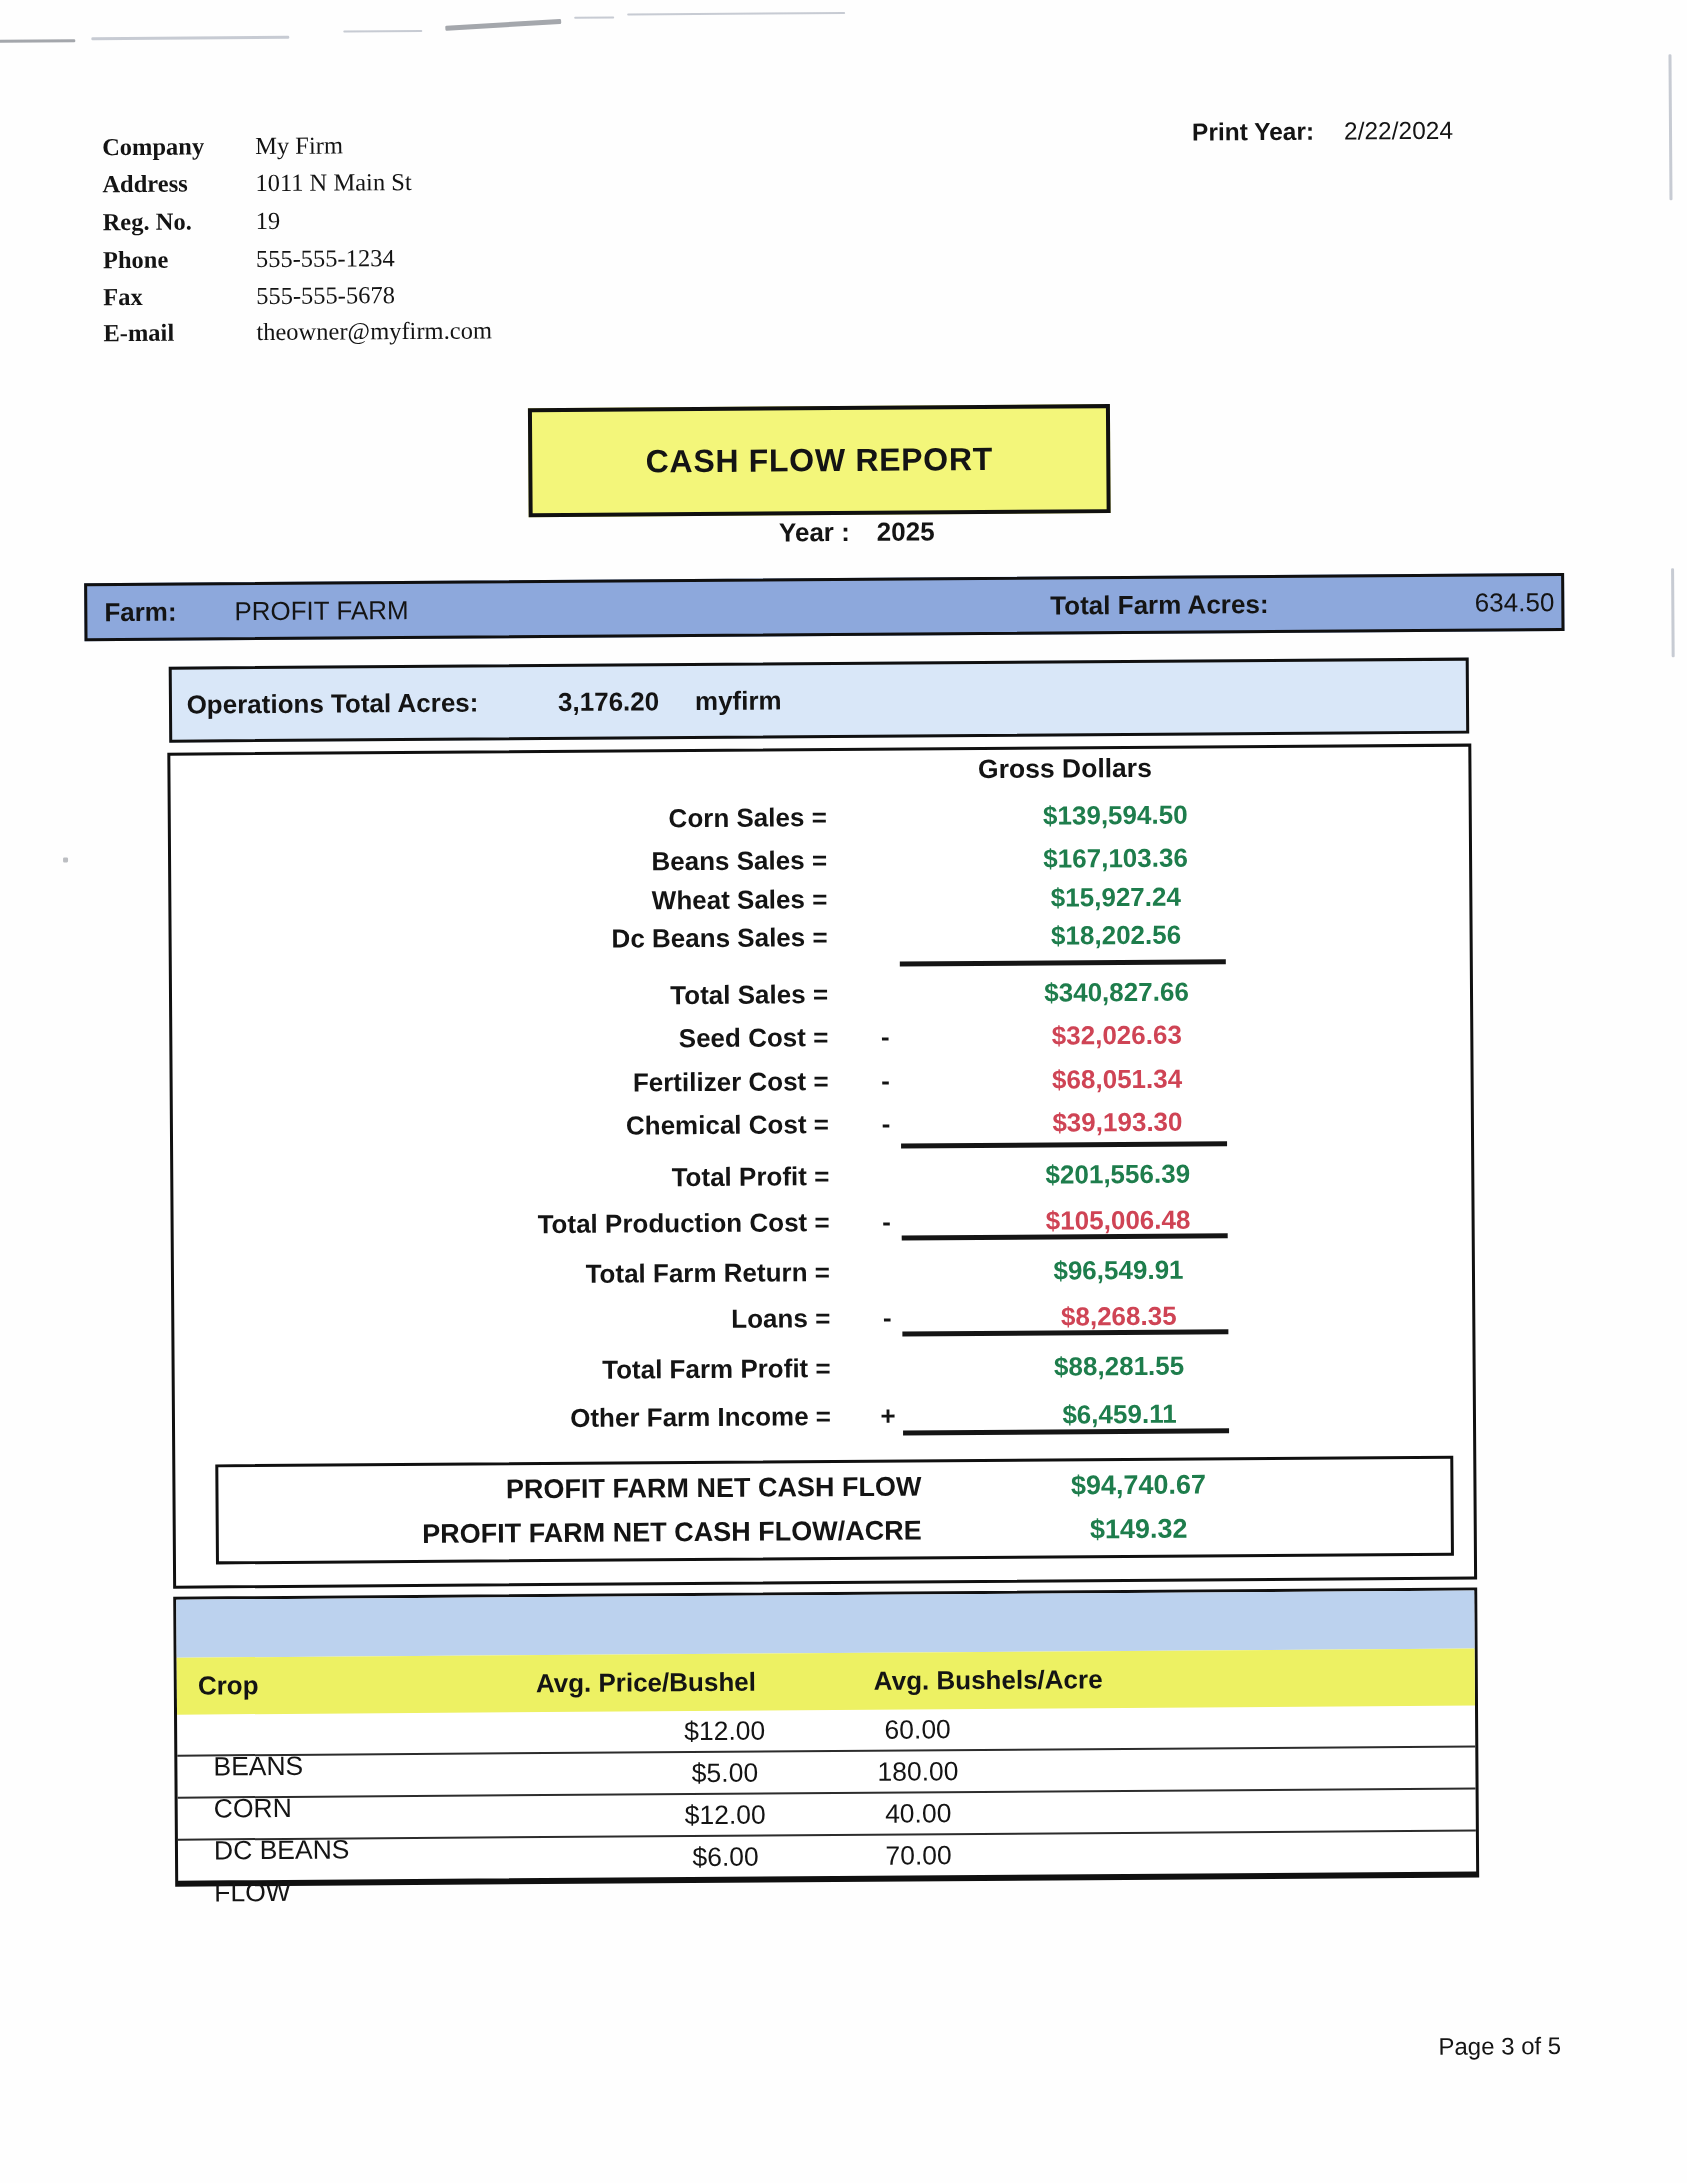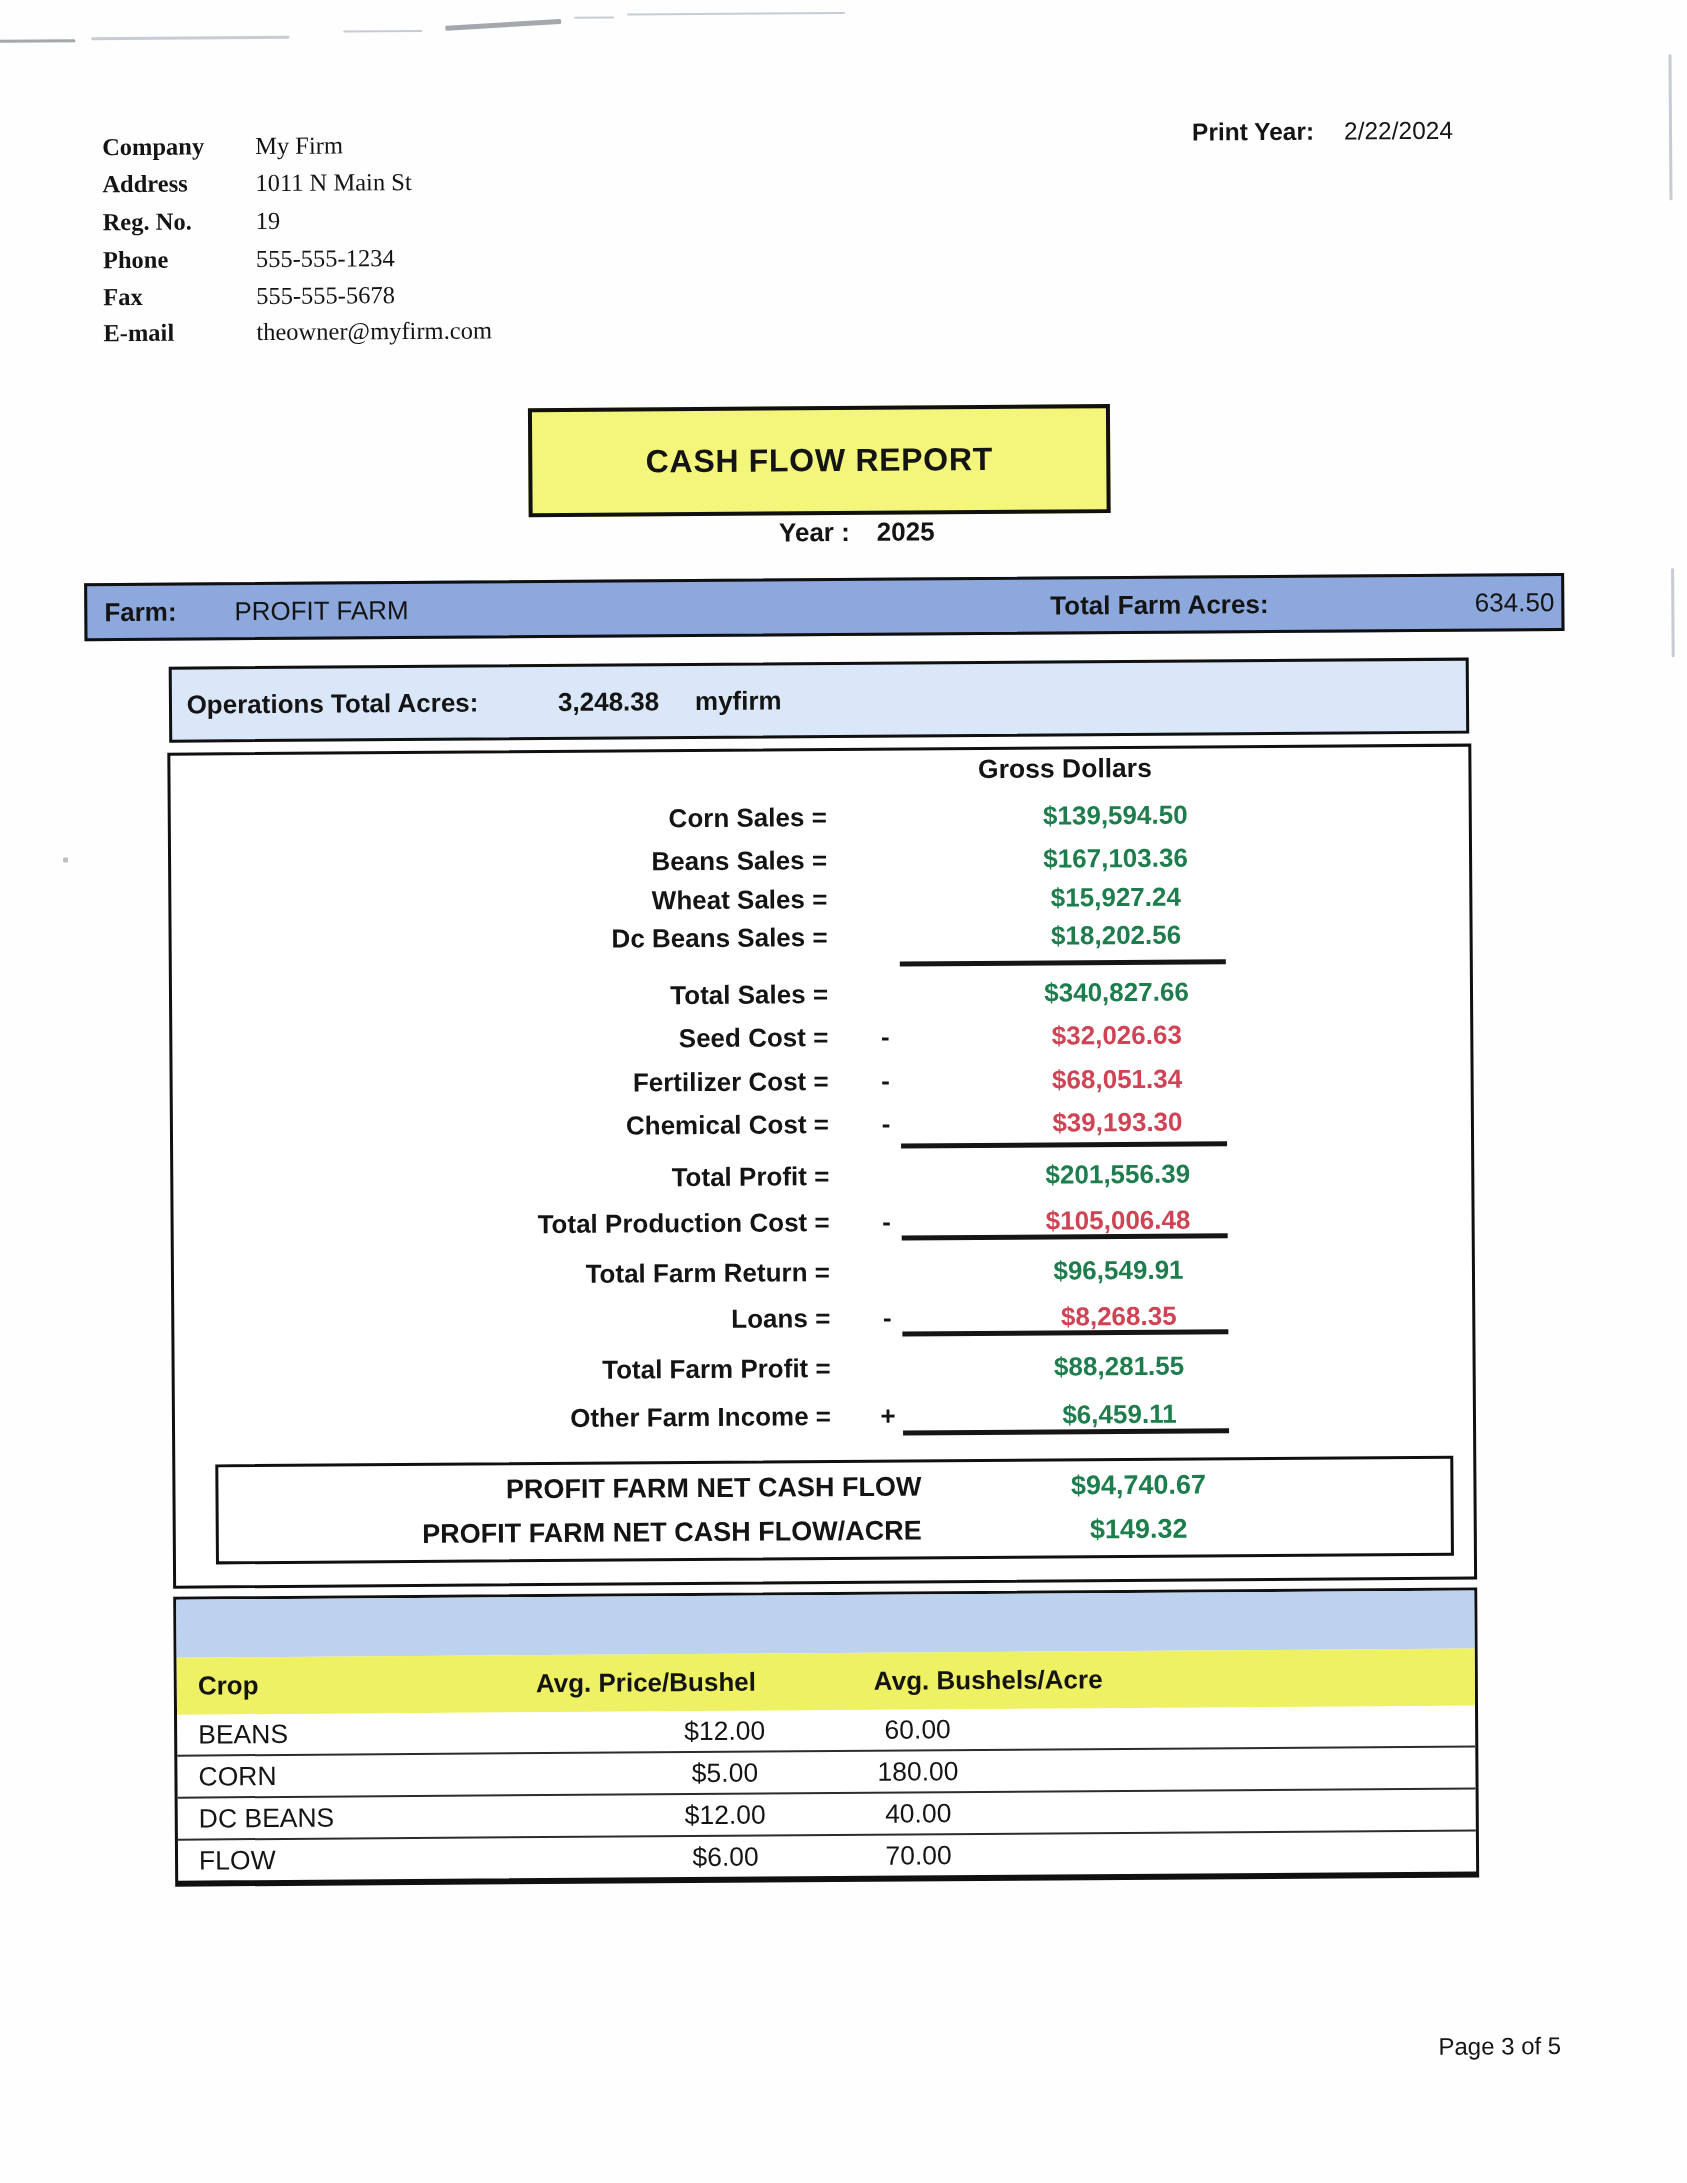--- a/index.html
+++ b/index.html
@@ -41,21 +41,21 @@
   .netlabel{position:absolute;left:0;width:703px;text-align:right;white-space:nowrap;}
   .netvalue{position:absolute;left:748px;width:344px;text-align:center;}
   
   .croptable{position:absolute;left:170px;top:1592px;width:1298px;border:3.3px solid #101010;
              border-bottom:6px solid #101010;background:#fff;}
   .band-blue{height:58px;}
   .band-yellow{height:57px;position:relative;}
   .crop-h{position:absolute;top:0;height:57px;line-height:57px;font-size:26px;font-weight:700;white-space:nowrap;}
   .croprow{position:relative;height:40px;line-height:40px;font-size:26.5px;}
   .croprow + .croprow{border-top:2px solid #2c2c2c;}
-  .crop-c1{position:absolute;left:21px;white-space:nowrap;}
+  .crop-c1{position:absolute;left:36px;white-space:nowrap;margin-top:32px;}
   .crop-c2{position:absolute;left:447px;width:201px;text-align:center;}
   .crop-c3{position:absolute;left:640px;width:201px;text-align:center;}
   
   .pagenum{position:absolute;left:1432px;top:2036px;font-size:24px;height:29px;line-height:29px;}
   
   .art{position:absolute;background:#5a5f68;opacity:.55;border-radius:1.3px;}
   .art.light{background:#b9bec8;opacity:.8;}
 </style>
 </head>
 <body>
@@ -111,21 +111,21 @@
 
     <div class="farmbar" style="background:#8da8dc">
       <span class="b" style="left:17px">Farm:</span>
       <span style="left:147px">PROFIT FARM</span>
       <span class="b" style="left:963px">Total Farm Acres:</span>
       <span style="left:1257px;width:210px;text-align:right">634.50</span>
     </div>
 
     <div class="opsbar" style="background:#d9e7f8">
       <span class="b" style="left:14.6px">Operations Total Acres:</span>
-      <span class="b" style="left:386px">3,248.38</span>
+      <span class="b" style="left:386px">3,176.20</span>
       <span class="b" style="left:523px">myfirm</span>
     </div>
 
     <div class="maintable">
       <div class="cfhead" style="top:2.6px">Gross Dollars</div>
 
       <div class="cfrow" style="top:50px">
         <span class="cflabel">Corn Sales =</span>
         <span class="cfvalue green">$139,594.50</span>
       </div>

